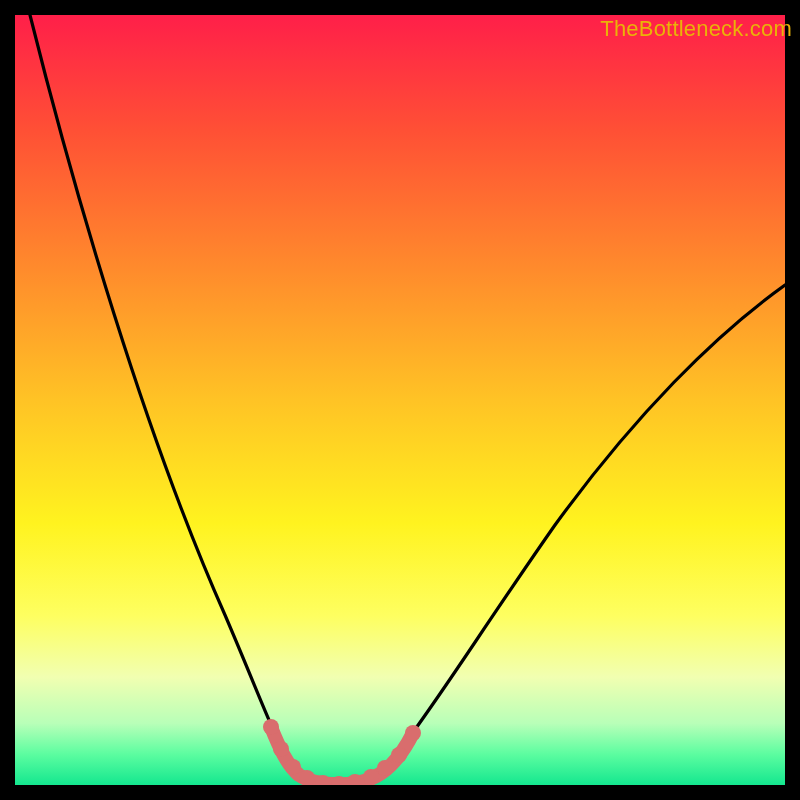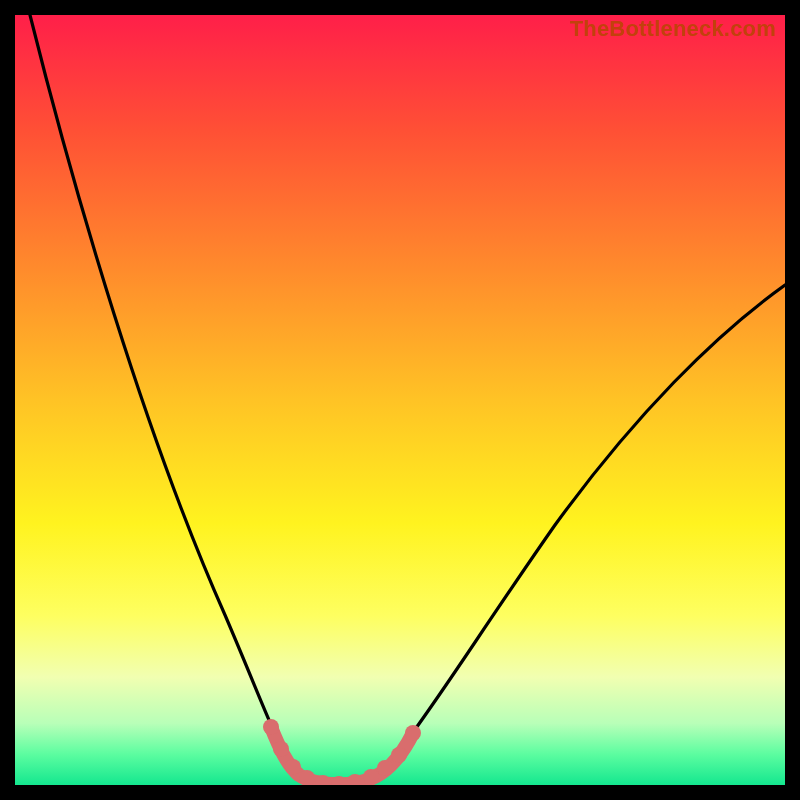--- a/index.html
+++ b/index.html
@@ -35,25 +35,25 @@
       #feff60 78%,
       #f1ffb1 86%,
       #b8ffb8 92%,
       #5cfda0 96%,
       #14e78f 100%
     );
   }
   .watermark {
     position: absolute;
     top: 16px;
-    right: 24px;
+    right: 8px;
     z-index: 5;
-    color: #c2410c;
+    color: #eab308;
     font-size: 22px;
-    font-weight: 700;
+    font-weight: 400;
     letter-spacing: 0.2px;
     user-select: none;
   }
   svg.curve {
     position: absolute;
     left: 0;
     top: 0;
     width: 770px;
     height: 770px;
   }

